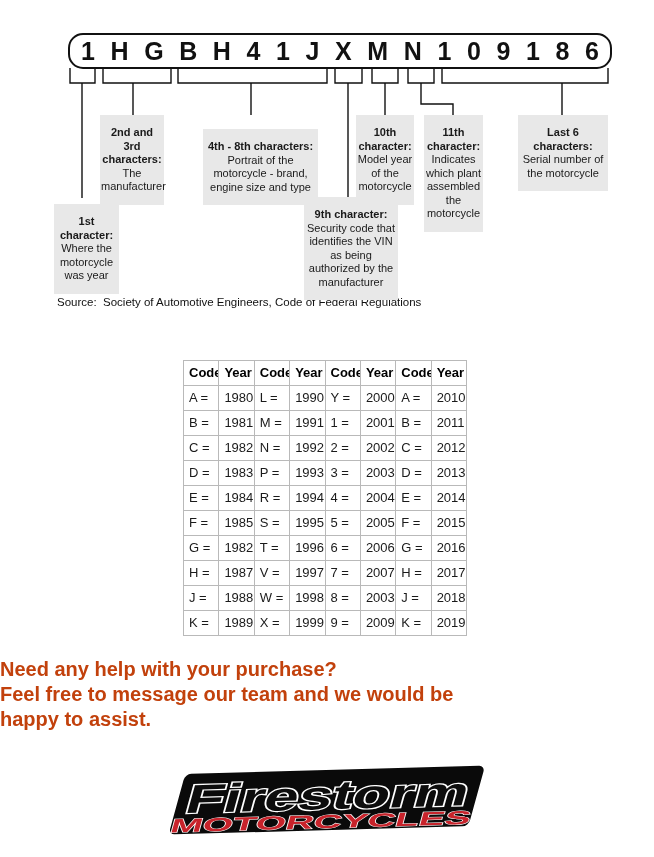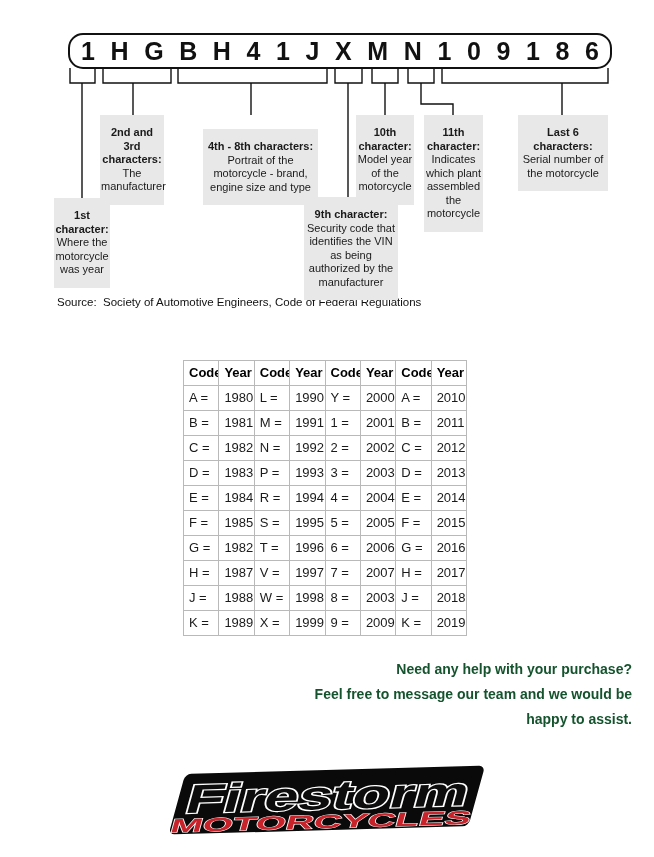--- a/index.html
+++ b/index.html
@@ -44,21 +44,21 @@
     box-sizing: border-box;
     background: #e8e8e8;
     text-align: center;
     font-size: 11px;
     line-height: 13.5px;
     color: #1a1a1a;
     padding: 11px 1px;
     z-index: 2;
   }
   .ann-title { font-weight: bold; }
-  .box-1st   { left: 54px;  top: 198px; width: 56px; }
+  .box-1st   { left: 54px;  top: 204px; width: 65px; }
   .box-2-3   { left: 100px; top: 115px; width: 64px; }
   .box-4-8   { left: 203px; top: 115px; width: 115px; margin-top: 14px; }
   .box-9th   { left: 304px; top: 197px; width: 94px; }
   .box-10th  { left: 356px; top: 115px; width: 58px; }
   .box-11th  { left: 424px; top: 115px; width: 59px; }
   .box-last6 { left: 518px; top: 115px; width: 90px; }
 
   .source-note {
     position: absolute;
     left: 57px; top: 296px;
@@ -85,25 +85,25 @@
     overflow: hidden;
     white-space: nowrap;
   }
   .year-table th { font-weight: bold; color: #000; }
 
   
   .help-block {
     position: absolute;
     left: 0; top: 657px;
     width: 632px;
-    text-align: right;
-    font-size: 14px;
+    text-align: left;
+    font-size: 20px;
     font-weight: bold;
     line-height: 25px;
-    color: #14532d;
+    color: #c2410c;
   }
 
   
   .logo-svg {
     position: absolute;
     left: 148px; top: 764px;
     transform: rotate(-1.6deg);
     z-index: 2;
   }
   .logo-brand {

